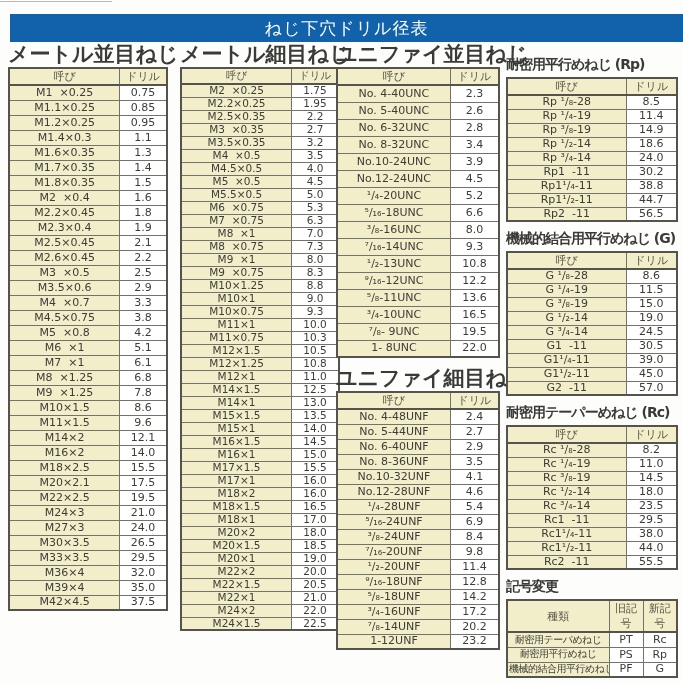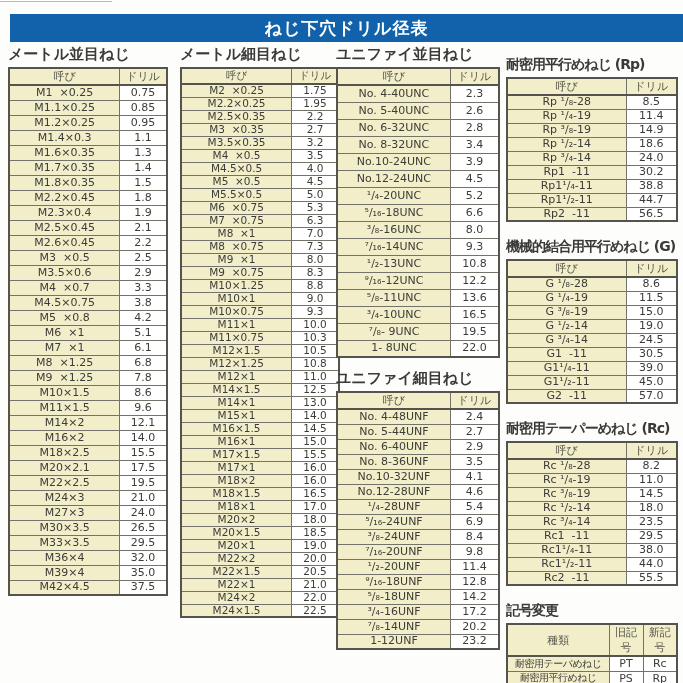--- a/index.html
+++ b/index.html
@@ -9,36 +9,36 @@
     background:#fdfdfc; color:#3c3c38;
     font-family:"DejaVu Sans","Liberation Sans",sans-serif;
   }
   .edge-artifact-top { position:absolute; left:0; top:1px; width:112px; height:1px; background:#b9b9b9; }
   .edge-artifact-br  { position:absolute; left:663px; top:671px; width:10px; height:2px; background:#c9c9c5; }
 
   .title-bar {
     position:absolute; left:10px; top:14px; width:673px; height:28px;
     background:#1161ab; color:#ffffff;
     display:flex; align-items:center; justify-content:center;
-    font-size:17px; font-weight:bold; letter-spacing:1px;
+    font-size:17px; font-weight:normal; letter-spacing:1px;
   }
 
   .col { position:absolute; top:46px; }
   .col1 { left:8px;   width:160px; }
   .col2 { left:180px; width:160px; }
   .col3 { left:336px; width:164px; }
   .col4 { left:506px; width:172px; padding-top:10px; }
 
   h2.sec-title {
-    margin:0 0 4px 0; font-size:15px; line-height:17px;
+    margin:0 0 4px 0; font-size:21px; line-height:17px;
     font-weight:bold; color:#3a3a36; white-space:nowrap;
   }
   .col4 h2.sec-title { font-size:14px; letter-spacing:-1px; }
   .sec + .sec { margin-top:12px; }
-  .col4 .sec + .sec { margin-top:16px; }
+  .col4 .sec + .sec { margin-top:8px; }
 
   table {
     border-collapse:collapse; width:100%; table-layout:fixed;
     border:2px solid #54544c; background:#ffffff;
   }
   th, td { border:1px solid #73736b; overflow:hidden; padding:0 1px; }
   thead tr { border-bottom:2px solid #54544c; }
   th {
     background:#f2eec9; color:#55554a; font-weight:normal;
     font-size:11px; text-align:center;
@@ -100,20 +100,24 @@
           </tr>
           <tr>
             <td class="name-cell">M1.7×0.35</td>
             <td class="val-cell">1.4</td>
           </tr>
           <tr>
             <td class="name-cell">M1.8×0.35</td>
             <td class="val-cell">1.5</td>
           </tr>
           <tr>
+            <td class="name-cell">M2  ×0.4</td>
+            <td class="val-cell">1.6</td>
+          </tr>
+          <tr>
             <td class="name-cell">M2.2×0.45</td>
             <td class="val-cell">1.8</td>
           </tr>
           <tr>
             <td class="name-cell">M2.3×0.4</td>
             <td class="val-cell">1.9</td>
           </tr>
           <tr>
             <td class="name-cell">M2.5×0.45</td>
             <td class="val-cell">2.1</td>
@@ -322,20 +326,24 @@
             <td class="name-cell">M12×1</td>
             <td class="val-cell">11.0</td>
           </tr>
           <tr>
             <td class="name-cell">M14×1.5</td>
             <td class="val-cell">12.5</td>
           </tr>
           <tr>
             <td class="name-cell">M14×1</td>
             <td class="val-cell">13.0</td>
+          </tr>
+          <tr>
+            <td class="name-cell">M15×1.5</td>
+            <td class="val-cell">13.5</td>
           </tr>
           <tr>
             <td class="name-cell">M15×1</td>
             <td class="val-cell">14.0</td>
           </tr>
           <tr>
             <td class="name-cell">M16×1.5</td>
             <td class="val-cell">14.5</td>
           </tr>
           <tr>

